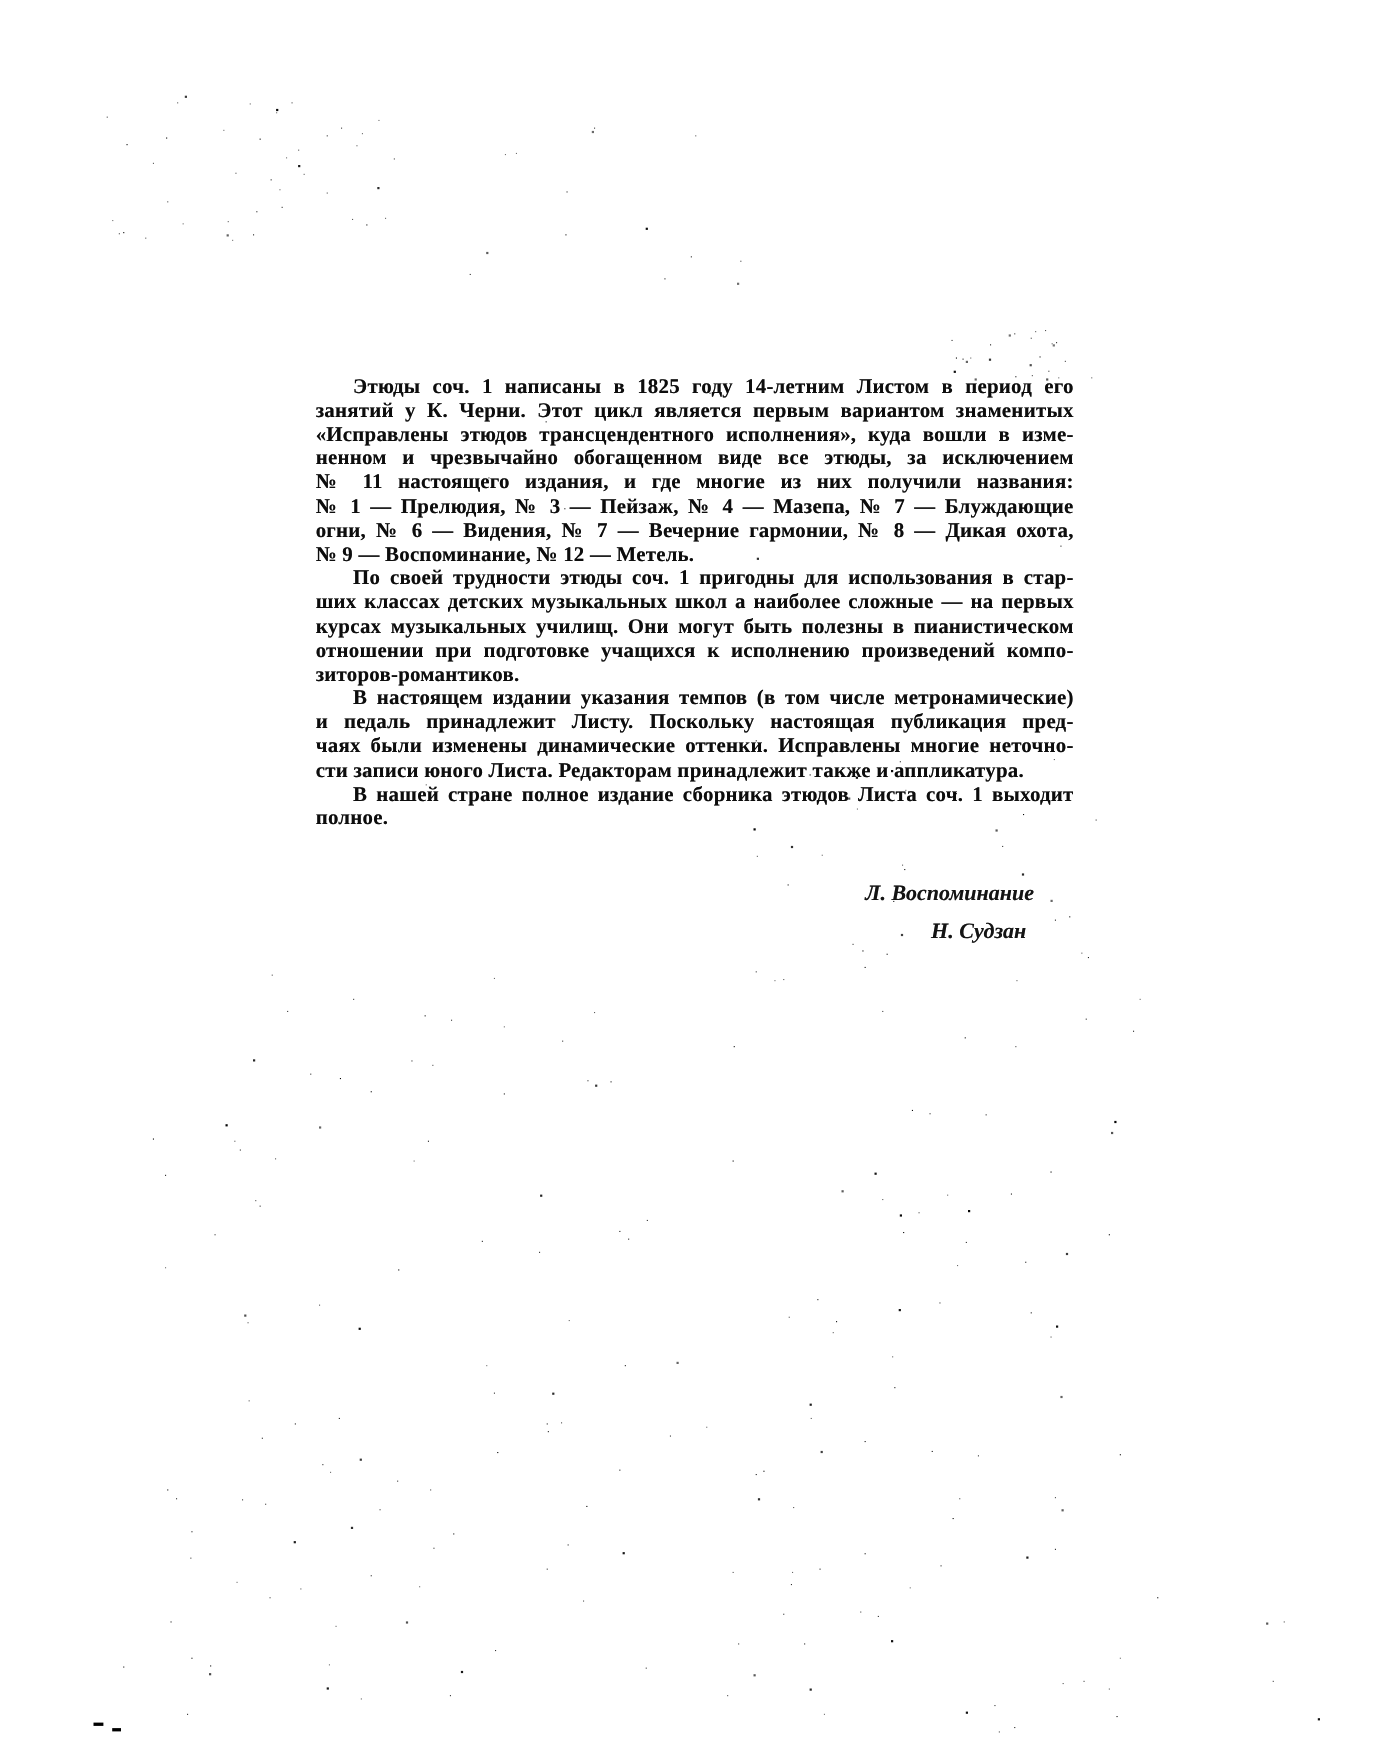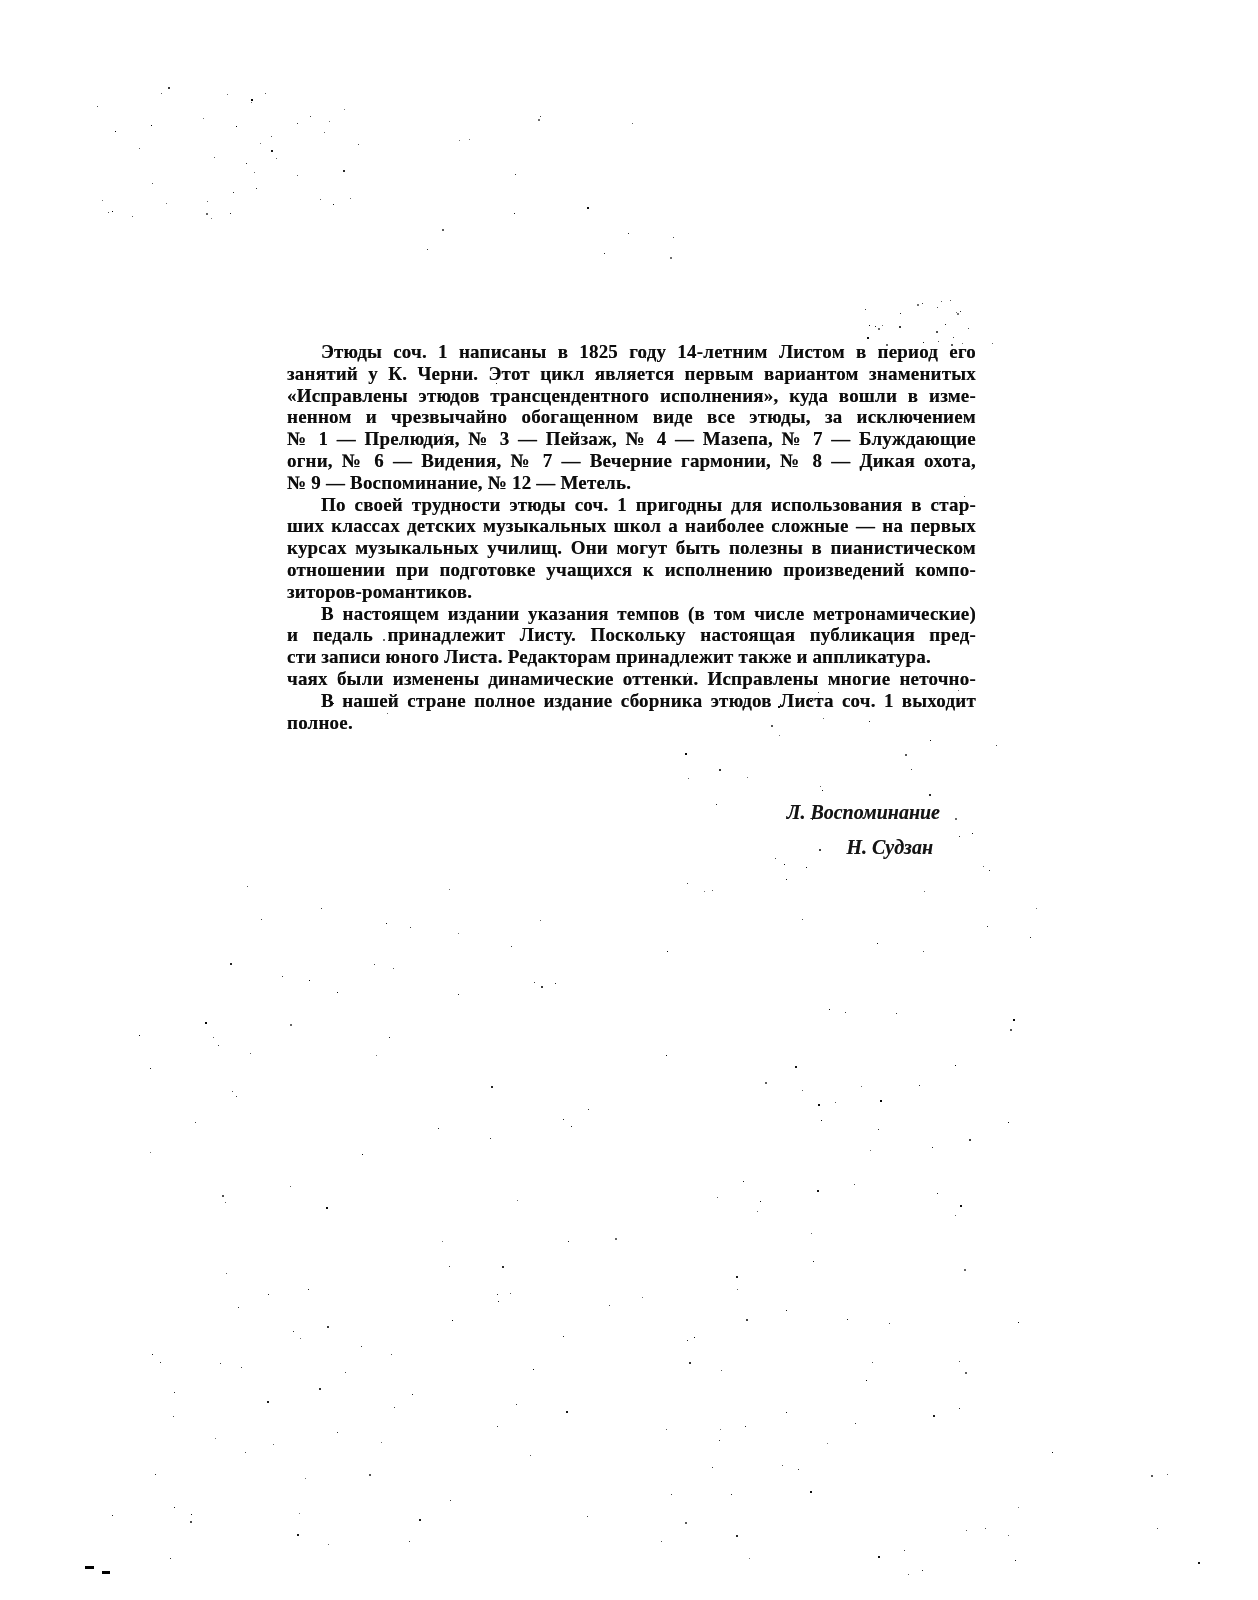--- a/index.html
+++ b/index.html
@@ -411,38 +411,39 @@
       <i style="left: 731px; top: 1494px; width: 1px; height: 1px; opacity: 0.84;"></i>
     </div>
 
   <div class="textblock">
 
     <div class="para">
       <div class="line indent">Этюды соч. 1 написаны в 1825 году 14-летним Листом в период его</div>
       <div class="line">занятий у К. Черни. Этот цикл является первым вариантом знаменитых</div>
       <div class="line">«Исправлены этюдов трансцендентного исполнения», куда вошли в изме-</div>
       <div class="line">ненном и чрезвычайно обогащенном виде все этюды, за исключением</div>
+      <div class="line">№ 11 настоящего издания, и где многие из них получили названия:</div>
       <div class="line">№ 1 — Прелюдия, № 3 — Пейзаж, № 4 — Мазепа, № 7 — Блуждающие</div>
       <div class="line">огни, № 6 — Видения, № 7 — Вечерние гармонии, № 8 — Дикая охота,</div>
       <div class="line end">№ 9 — Воспоминание, № 12 — Метель.</div>
     </div>
 
     <div class="para">
       <div class="line indent">По своей трудности этюды соч. 1 пригодны для использования в стар-</div>
       <div class="line">ших классах детских музыкальных школ а наиболее сложные — на первых</div>
       <div class="line">курсах музыкальных училищ. Они могут быть полезны в пианистическом</div>
       <div class="line">отношении при подготовке учащихся к исполнению произведений компо-</div>
       <div class="line end">зиторов-романтиков.</div>
     </div>
 
     <div class="para">
       <div class="line indent">В настоящем издании указания темпов (в том числе метронамические)</div>
       <div class="line">и педаль принадлежит Листу. Поскольку настоящая публикация пред-</div>
+      <div class="line">чаях были изменены динамические оттенки. Исправлены многие неточно-</div>
       <div class="line end">сти записи юного Листа. Редакторам принадлежит также и аппликатура.</div>
-      <div class="line">чаях были изменены динамические оттенки. Исправлены многие неточно-</div>
     </div>
 
     <div class="para">
       <div class="line indent">В нашей стране полное издание сборника этюдов Листа соч. 1 выходит</div>
       <div class="line end">полное.</div>
     </div>
 
   </div>
 
   <div class="signatures">

